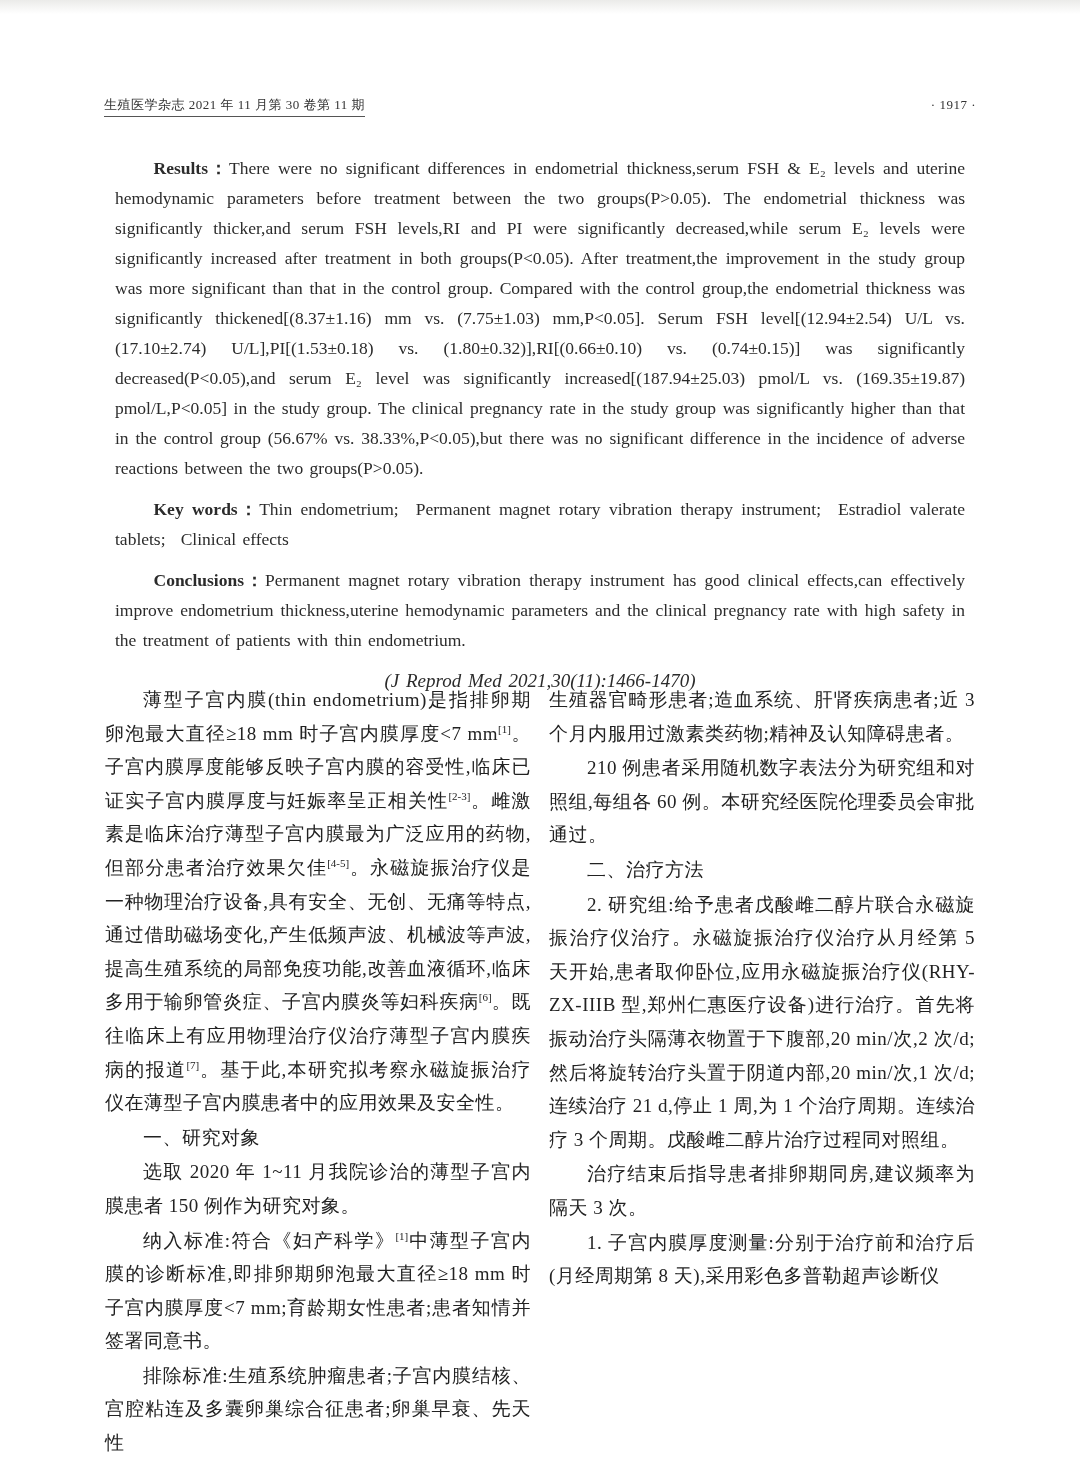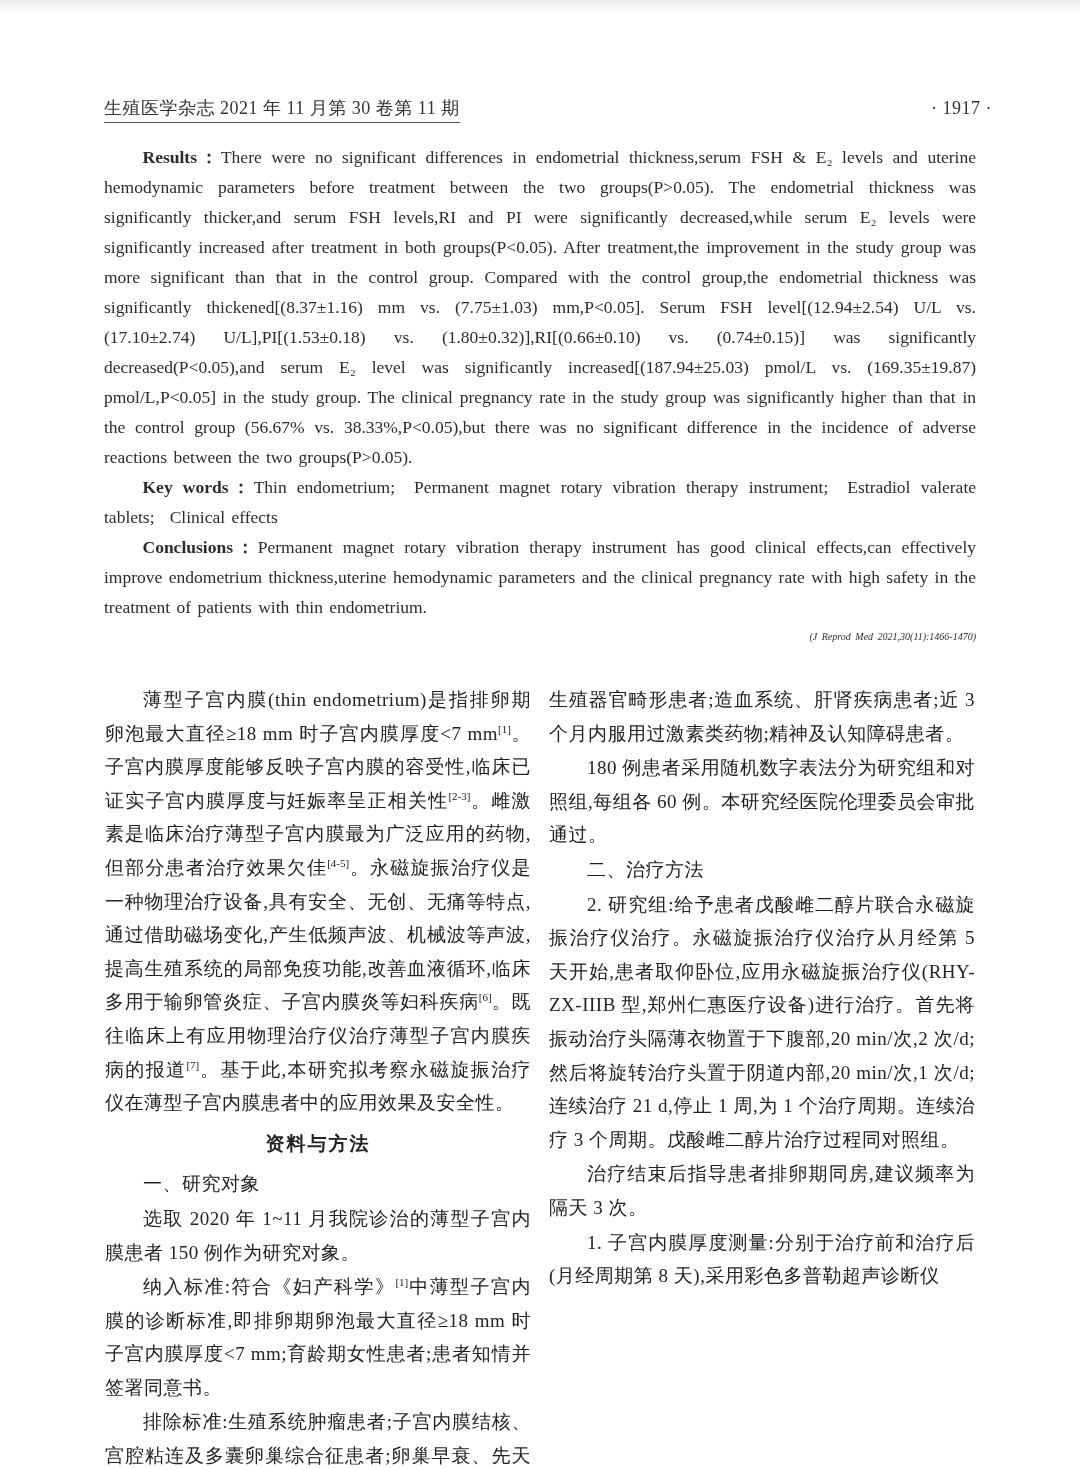--- a/index.html
+++ b/index.html
@@ -8,35 +8,35 @@
     background:#fdfdfc;
     color:#262626;
     font-family:"Liberation Serif","DejaVu Serif",serif;
     position:relative;
   }
   .page{
     position:absolute;inset:0;
     background:linear-gradient(#ebebe9,#ffffff 14px);
   }
   .header{
-    position:absolute;left:104px;right:88px;top:96px;
+    position:absolute;left:104px;right:104px;top:96px;
     display:flex;justify-content:space-between;align-items:baseline;
-    font-size:18px;letter-spacing:0.5px;color:#333;
+    font-size:13px;letter-spacing:0.5px;color:#333;
   }
   .header .journal{border-bottom:1px solid #555;padding-bottom:2px;}
   .abstract{
     position:absolute;left:104px;top:142px;width:872px;
     font-size:17.5px;line-height:30px;text-align:justify;
     color:#2b2b2b;
   }
-  .abstract p{margin:0;text-indent:2.2em;word-spacing:2px;}
+  .abstract p{margin:11px;text-indent:2.2em;word-spacing:2px;}
   .abstract b{font-weight:bold;}
   .citation{
-    margin-top:16px;text-align:right;font-style:italic;
-    font-size:10px;text-indent:0 !important;word-spacing:1px;
+    margin-top:16px;text-align:center;font-style:italic;
+    font-size:19px;text-indent:0 !important;word-spacing:1px;
   }
   .columns{
     position:absolute;left:104px;top:682px;width:872px;
     display:flex;justify-content:space-between;
   }
   .col{
     width:428px;
     font-size:19px;line-height:33.6px;
     text-align:justify;color:#222;
     letter-spacing:0.5px;
@@ -63,27 +63,26 @@
 <div class="abstract">
   <p><b>Results：</b><span>There were no significant differences in endometrial thickness,serum FSH &amp; E₂ levels and uterine hemodynamic parameters before treatment between the two groups(P&gt;0.05). The endometrial thickness was significantly thicker,and serum FSH levels,RI and PI were significantly decreased,while serum E₂ levels were significantly increased after treatment in both groups(P&lt;0.05). After treatment,the improvement in the study group was more significant than that in the control group. Compared with the control group,the endometrial thickness was significantly thickened[(8.37±1.16) mm vs. (7.75±1.03) mm,P&lt;0.05]. Serum FSH level[(12.94±2.54) U/L vs. (17.10±2.74) U/L],PI[(1.53±0.18) vs. (1.80±0.32)],RI[(0.66±0.10) vs. (0.74±0.15)] was significantly decreased(P&lt;0.05),and serum E₂ level was significantly increased[(187.94±25.03) pmol/L vs. (169.35±19.87) pmol/L,P&lt;0.05] in the study group. The clinical pregnancy rate in the study group was significantly higher than that in the control group (56.67% vs. 38.33%,P&lt;0.05),but there was no significant difference in the incidence of adverse reactions between the two groups(P&gt;0.05).</span></p>
   <p><b>Key words：</b><span>Thin endometrium;  Permanent magnet rotary vibration therapy instrument;  Estradiol valerate tablets;  Clinical effects</span></p>
   <p><b>Conclusions：</b><span>Permanent magnet rotary vibration therapy instrument has good clinical effects,can effectively improve endometrium thickness,uterine hemodynamic parameters and the clinical pregnancy rate with high safety in the treatment of patients with thin endometrium.</span></p>
   <p class="citation">(J Reprod Med 2021,30(11):1466-1470)</p>
 </div>
 
 <div class="columns">
   <div class="col" id="left-col">
       <p class="body">薄型子宫内膜(thin endometrium)是指排卵期卵泡最大直径≥18 mm 时子宫内膜厚度&lt;7 mm<sup>[1]</sup>。子宫内膜厚度能够反映子宫内膜的容受性,临床已证实子宫内膜厚度与妊娠率呈正相关性<sup>[2-3]</sup>。雌激素是临床治疗薄型子宫内膜最为广泛应用的药物,但部分患者治疗效果欠佳<sup>[4-5]</sup>。永磁旋振治疗仪是一种物理治疗设备,具有安全、无创、无痛等特点,通过借助磁场变化,产生低频声波、机械波等声波,提高生殖系统的局部免疫功能,改善血液循环,临床多用于输卵管炎症、子宫内膜炎等妇科疾病<sup>[6]</sup>。既往临床上有应用物理治疗仪治疗薄型子宫内膜疾病的报道<sup>[7]</sup>。基于此,本研究拟考察永磁旋振治疗仪在薄型子宫内膜患者中的应用效果及安全性。</p>
-      <p class="heading">资料与方法</p>
       <p class="body">一、研究对象</p>
       <p class="body">选取 2020 年 1~11 月我院诊治的薄型子宫内膜患者 150 例作为研究对象。</p>
       <p class="body">纳入标准:符合《妇产科学》<sup>[1]</sup>中薄型子宫内膜的诊断标准,即排卵期卵泡最大直径≥18 mm 时子宫内膜厚度&lt;7 mm;育龄期女性患者;患者知情并签署同意书。</p>
       <p class="body">排除标准:生殖系统肿瘤患者;子宫内膜结核、宫腔粘连及多囊卵巢综合征患者;卵巢早衰、先天性</p>
     </div>
   <div class="col" id="right-col">
       <p class="body-noindent">生殖器官畸形患者;造血系统、肝肾疾病患者;近 3 个月内服用过激素类药物;精神及认知障碍患者。</p>
-      <p class="body">180 例患者采用随机数字表法分为研究组和对照组,每组各 60 例。本研究经医院伦理委员会审批通过。</p>
+      <p class="body">210 例患者采用随机数字表法分为研究组和对照组,每组各 60 例。本研究经医院伦理委员会审批通过。</p>
       <p class="body">二、治疗方法</p>
       <p class="body">2. 研究组:给予患者戊酸雌二醇片联合永磁旋振治疗仪治疗。永磁旋振治疗仪治疗从月经第 5 天开始,患者取仰卧位,应用永磁旋振治疗仪(RHY-ZX-IIIB 型,郑州仁惠医疗设备)进行治疗。首先将振动治疗头隔薄衣物置于下腹部,20 min/次,2 次/d;然后将旋转治疗头置于阴道内部,20 min/次,1 次/d;连续治疗 21 d,停止 1 周,为 1 个治疗周期。连续治疗 3 个周期。戊酸雌二醇片治疗过程同对照组。</p>
       <p class="body">治疗结束后指导患者排卵期同房,建议频率为隔天 3 次。</p>
       <p class="body">1. 子宫内膜厚度测量:分别于治疗前和治疗后(月经周期第 8 天),采用彩色多普勒超声诊断仪</p>
     </div>
 </div>
 
 </body></html>

